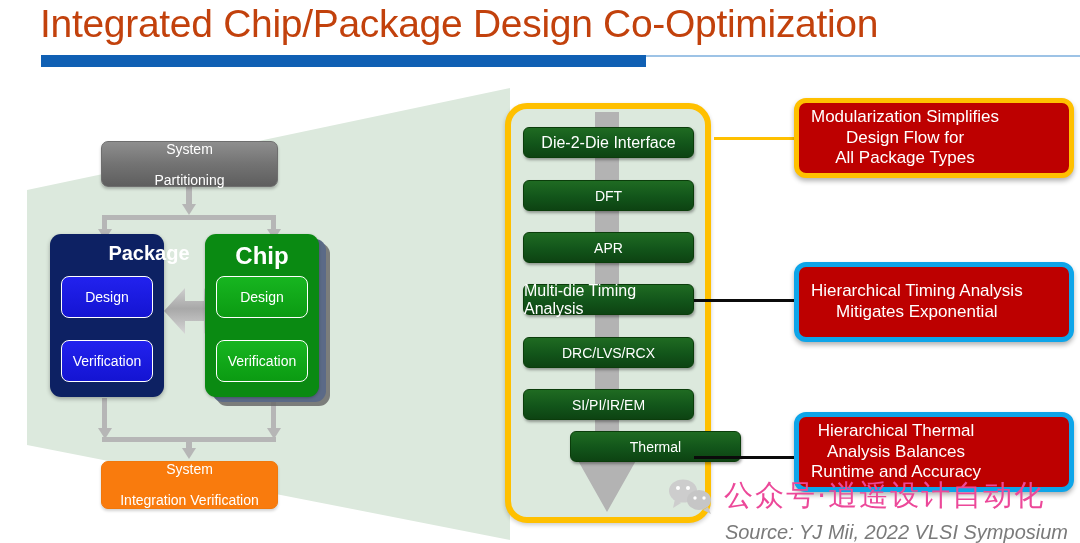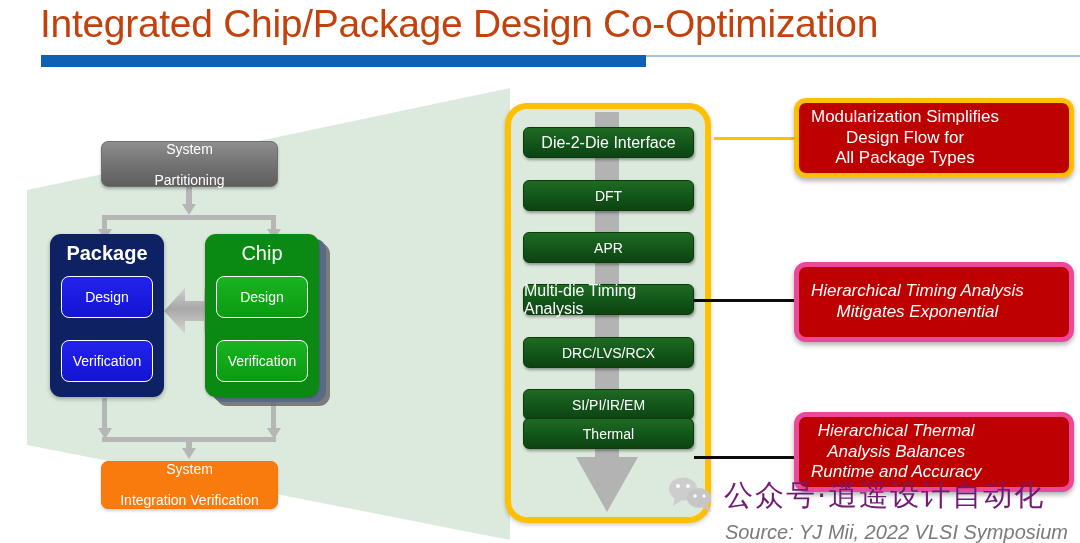--- a/index.html
+++ b/index.html
@@ -69,22 +69,22 @@
   }
   .chip-outer{
     position:absolute;left:205px;top:234px;width:114px;height:163px;
     background:#0a8a12;border-radius:11px;
     box-shadow:0 1px 3px rgba(0,0,0,.25);
   }
   .grp-title{
     position:absolute;left:0;top:8px;width:100%;
     text-align:center;color:#ffffff;
   }
-  .grp-title.bold{font-weight:bold;font-size:20px;}
-  .grp-title.norm{font-weight:normal;font-size:20px;}
+  .grp-title.bold{font-weight:bold;font-size:20px;margin-left:42px;}
+  .grp-title.norm{font-weight:bold;font-size:24px;}
 
   .inner-btn{
     position:absolute;left:11px;width:92px;height:42px;
     border-radius:8px;border:1.6px solid #ffffff;
     display:flex;align-items:center;justify-content:center;
     color:#fff;font-size:14px;box-sizing:border-box;
   }
   .inner-blue{background:linear-gradient(180deg,#2222ee 0%,#1414d2 100%);}
   .inner-green{background:linear-gradient(180deg,#17b520 0%,#0b9b12 100%);}
 
@@ -121,27 +121,27 @@
   .callout{
     position:absolute;width:280px;
     border-radius:12px;background:#bd0000;
     color:#ffffff;text-align:center;
     display:flex;align-items:center;justify-content:flex-start;
     box-sizing:border-box;font-size:17px;line-height:1.22;
     box-shadow:0 3px 5px rgba(0,0,0,.30);
     padding-left:12px;
   }
   .callout.bordered-yellow{border:5px solid #ffc000;}
-  .callout.bordered-white{border:5px solid #ec4899;font-style:italic;}
+  .callout.bordered-white{border:5px solid #0ea5e9;}
 
   
   .watermark{
     position:absolute;left:668px;top:476px;
-    display:flex;gap:10px;
-    color:#701a75;font-size:29px;letter-spacing:2px;
+    display:flex;align-items:center;gap:10px;
+    color:#ec4899;font-size:29px;letter-spacing:2px;
     font-family:"DejaVu Sans", sans-serif;
     pointer-events:none;white-space:nowrap;
   }
 
   .source{
     position:absolute;left:0;top:521px;width:1068px;
     text-align:right;font-style:italic;font-size:20px;color:#7a7a7a;
   }
 </style>
 </head>
@@ -246,21 +246,21 @@
   </div>
   <div class="gbox small" style="top:284px;">
     <span>Multi-die Timing Analysis</span>
   </div>
   <div class="gbox" style="top:337px;">
     <span>DRC/LVS/RCX</span>
   </div>
   <div class="gbox" style="top:389px;">
     <span>SI/PI/IR/EM</span>
   </div>
-  <div class="gbox" style="top:418px;">
+  <div class="gbox" style="top:431px;margin-left:47px;">
     <span>Thermal</span>
   </div>
 
   <div class="lead yellow" style="left:714px;top:137px;width:84px;"></div>
   <div class="lead black" style="left:694px;top:299px;width:104px;"></div>
   <div class="lead black" style="left:694px;top:456px;width:104px;"></div>
 
   <div class="callout bordered-yellow" style="left:794px;top:98px;height:80px;">
     <span>
       <span>Modularization Simplifies</span><br>

